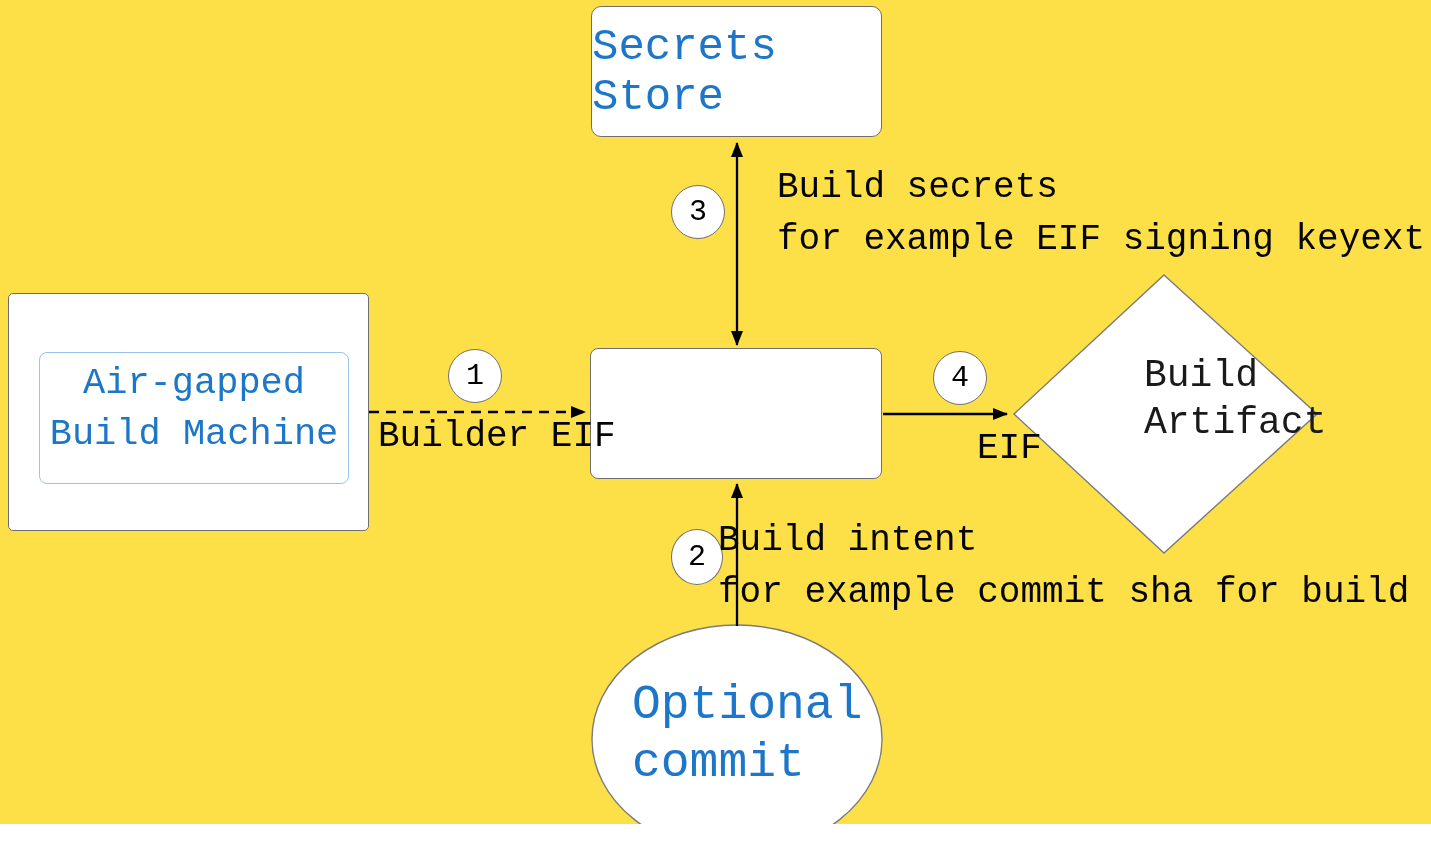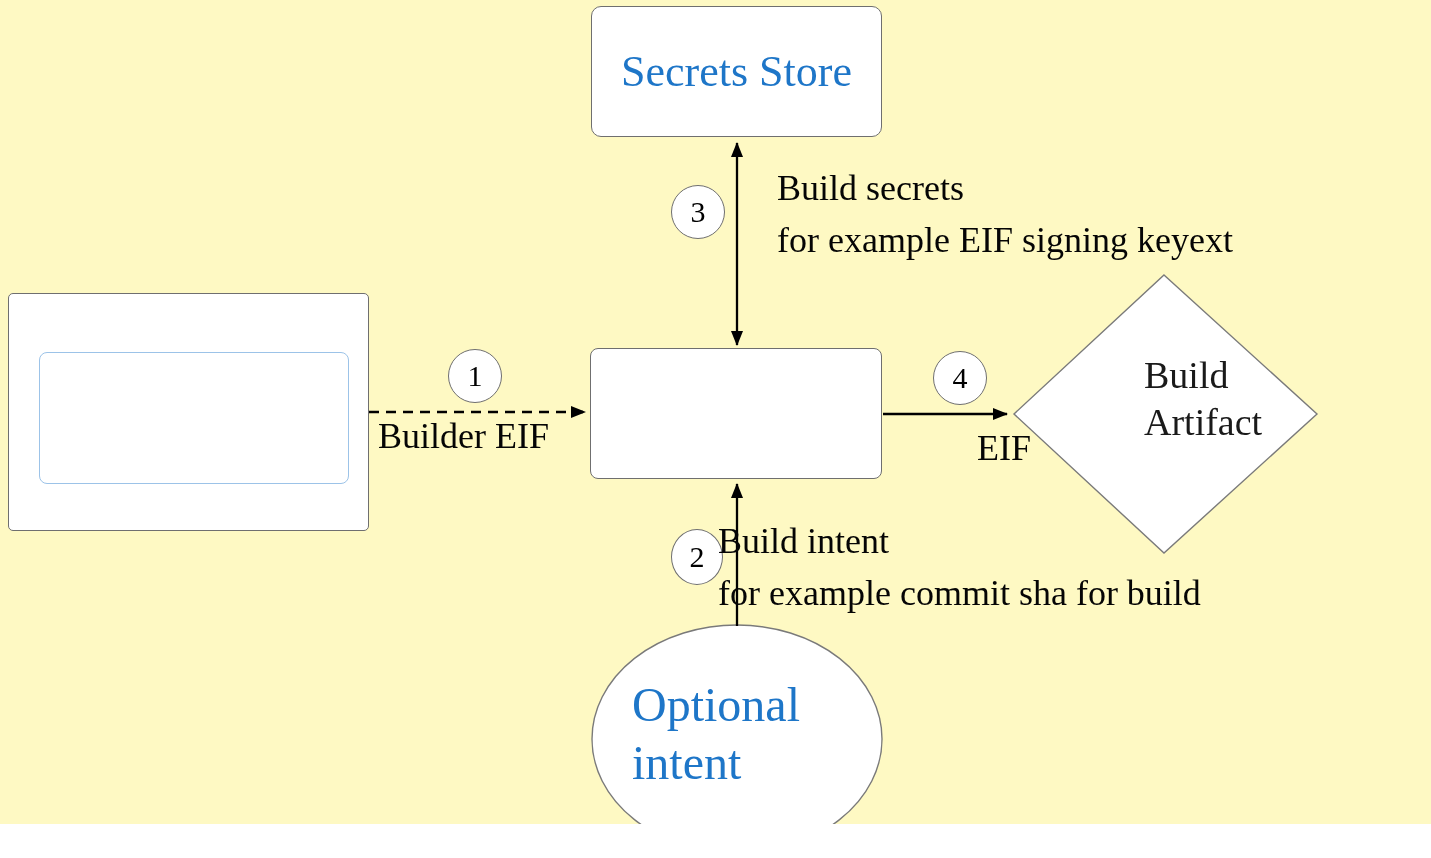--- a/index.html
+++ b/index.html
@@ -1,22 +1,22 @@
 <!DOCTYPE html>
 <html><head>
 <meta charset="utf-8">
 <style>
   html, body { margin: 0; padding: 0; background: #ffffff; }
   .canvas {
     position: relative;
     width: 1431px;
     height: 824px;
-    background: #fef9c3;
+    background: #fde047;
     overflow: hidden;
-    font-family: Liberation Serif, serif;
+    font-family: Liberation Mono, monospace;
     color: #0b0b0b;
   }
   .layer { position: absolute; left: 0; top: 0; }
 
   
   .box {
     position: absolute;
     background: #ffffff;
     border: 1.4px solid #6f6f6f;
     box-sizing: border-box;
@@ -128,28 +128,30 @@
 
     <line x1="883" y1="414" x2="1007" y2="414" stroke="#000000" stroke-width="2.3" marker-end="url(#ah)"></line>
   </svg>
 
   <div class="box rounded" id="secrets-box">
     <div class="node-label">Secrets Store</div>
   </div>
 
   <div class="box" id="airgap-outer"></div>
   <div class="box" id="airgap-inner"></div>
+  <div class="node-label" id="airgap-label">Air-gapped
+Build Machine</div>
 
   <div class="box" id="nitro-box"></div>
 
   <div id="artifact-label">Build
 Artifact</div>
 
   <div class="node-label" id="human-label">Optional
-intent</div>
+commit</div>
 
   <div class="badge" id="badge-1">
     <span>1</span>
   </div>
   <div class="badge" id="badge-2">
     <span>2</span>
   </div>
   <div class="badge" id="badge-3">
     <span>3</span>
   </div>

